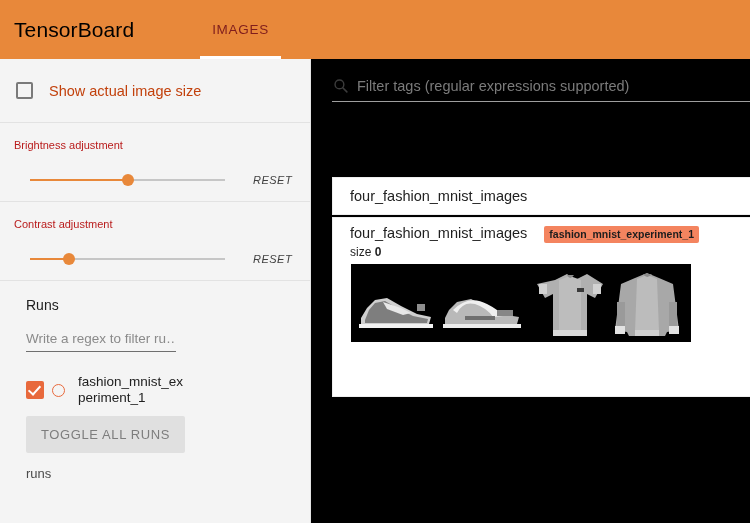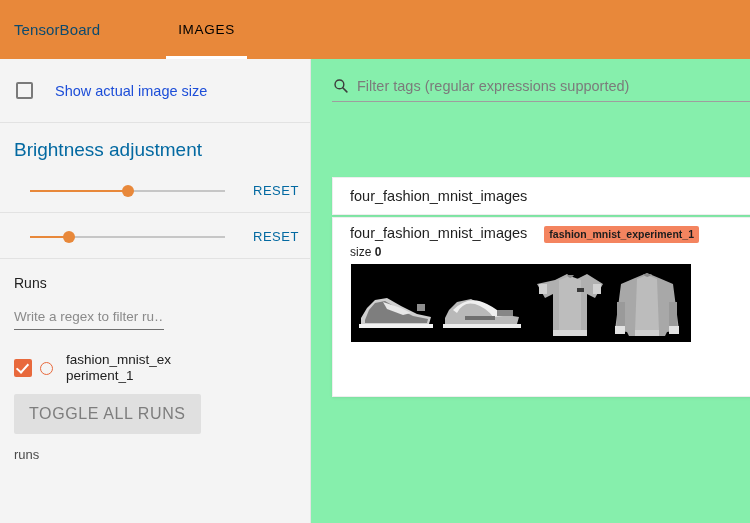--- a/index.html
+++ b/index.html
@@ -12,31 +12,31 @@
   #app { position: relative; width: 750px; height: 523px; }
 
   
   .header {
     position: absolute; left: 0; top: 0;
     width: 750px; height: 59px;
     background: #e8883a;
     display: flex; align-items: center;
   }
   .brand {
-    color: #0c4a6e;
-    font-size: 15px;
+    color: #000000;
+    font-size: 21px;
     letter-spacing: .1px;
     margin-left: 14px;
   }
   .tabs { display: flex; align-items: stretch; height: 59px; margin-left: 56px; }
   .tab {
     position: relative;
     display: flex; align-items: center;
     padding: 16px 22px;
-    color: #000000;
+    color: #7f1d1d;
     font-size: 13.5px;
     letter-spacing: .7px;
     cursor: pointer;
   }
   .tab.active::after {
     content: "";
     position: absolute; left: 10px; right: 10px; bottom: 0;
     height: 3px; background: #ffffff;
   }
 
@@ -51,24 +51,24 @@
   .divider { height: 1px; background: #e2e2e2; margin: 0; }
 
   .check-row { display: flex; align-items: center; height: 63px; padding-left: 2px; }
   .cbox {
     width: 17px; height: 17px;
     border: 2px solid #7a7a7a;
     border-radius: 2px;
     background: transparent;
     flex: none;
   }
-  .check-label { margin-left: 22px; font-size: 14.5px; color: #1d4ed8; }
+  .check-label { margin-left: 16px; font-size: 14.5px; color: #c2410c; }
 
   .ctrl-block { padding: 16px 14px 14px 14px; }
-  .ctrl-title { font-size: 19px; color: #0369a1; margin-bottom: 22px; }
+  .ctrl-title { font-size: 11px; color: #b91c1c; margin-bottom: 22px; }
   .slider-row { display: flex; align-items: center; }
   .slider {
     position: relative;
     width: 195px; height: 14px;
     margin-left: 16px;
     flex: none;
   }
   .track {
     position: absolute; left: 0; top: 6px;
     width: 195px; height: 2px; background: #c6c6c6;
@@ -78,28 +78,29 @@
     height: 2px; background: #e8883a;
   }
   .thumb {
     position: absolute; top: 1px;
     width: 12px; height: 12px; border-radius: 50%;
     background: #e8883a;
     transform: translateX(-6px);
   }
   .reset-btn {
     margin-left: 28px;
-    font-size: 13px;
+    font-size: 11px;
     letter-spacing: .5px;
-    color: #0369a1;
+    color: #404040;
     cursor: pointer;
     white-space: nowrap;
-  }
-
-  .runs-block { padding: 16px 14px 0 14px; }
+    font-style: italic;
+  }
+
+  .runs-block { padding: 16px 14px 0 14px; margin-left: 12px; }
   .runs-title { font-size: 14px; color: #212121; margin-bottom: 16px; }
   .regex-input {
     width: 150px;
     border: none;
     border-bottom: 1px solid #6f6f6f;
     background: transparent;
     font-family: "Liberation Sans", sans-serif;
     font-size: 13.5px;
     color: #b91c1c;
     padding: 0 0 5px 0;
@@ -135,34 +136,34 @@
     line-height: 16px;
     width: 106px;
     word-break: break-all;
   }
 
   .toggle-btn {
     margin-top: 10px;
     display: inline-block;
     background: #e0e0e0;
     color: #7d7d7d;
-    font-size: 16px;
+    font-size: 13px;
     letter-spacing: .6px;
     padding: 11px 15px;
     border: none; border-radius: 2px;
     font-family: "Liberation Sans", sans-serif;
     cursor: pointer;
   }
   .runs-caption { margin-top: 13px; font-size: 13px; color: #4a4a4a; }
 
   
   .panel {
     position: absolute; left: 311px; top: 59px;
     width: 439px; height: 464px;
-    background: #86efac;
+    background: #000000;
   }
   .search-wrap {
     margin: 18px 0 0 21px;
     width: 430px;
     display: flex; align-items: center;
     border-bottom: 1px solid #9e9e9e;
     padding-bottom: 7px;
   }
   .search-icon { width: 17px; height: 17px; flex: none; }
   .search-input {
@@ -252,20 +253,21 @@
           <div class="track"></div>
           <div class="track-fill" id="bright-fill" style="width: 97.5px;"></div>
           <div class="thumb" id="bright-thumb" style="left: 97.5px;"></div>
         </div>
         <div class="reset-btn">RESET</div>
       </div>
     </div>
     <div class="divider"></div>
 
     <div class="ctrl-block">
+      <div class="ctrl-title">Contrast adjustment</div>
       <div class="slider-row">
         <div class="slider">
           <div class="track"></div>
           <div class="track-fill" id="contrast-fill" style="width: 39px;"></div>
           <div class="thumb" id="contrast-thumb" style="left: 39px;"></div>
         </div>
         <div class="reset-btn">RESET</div>
       </div>
     </div>
     <div class="divider"></div>

